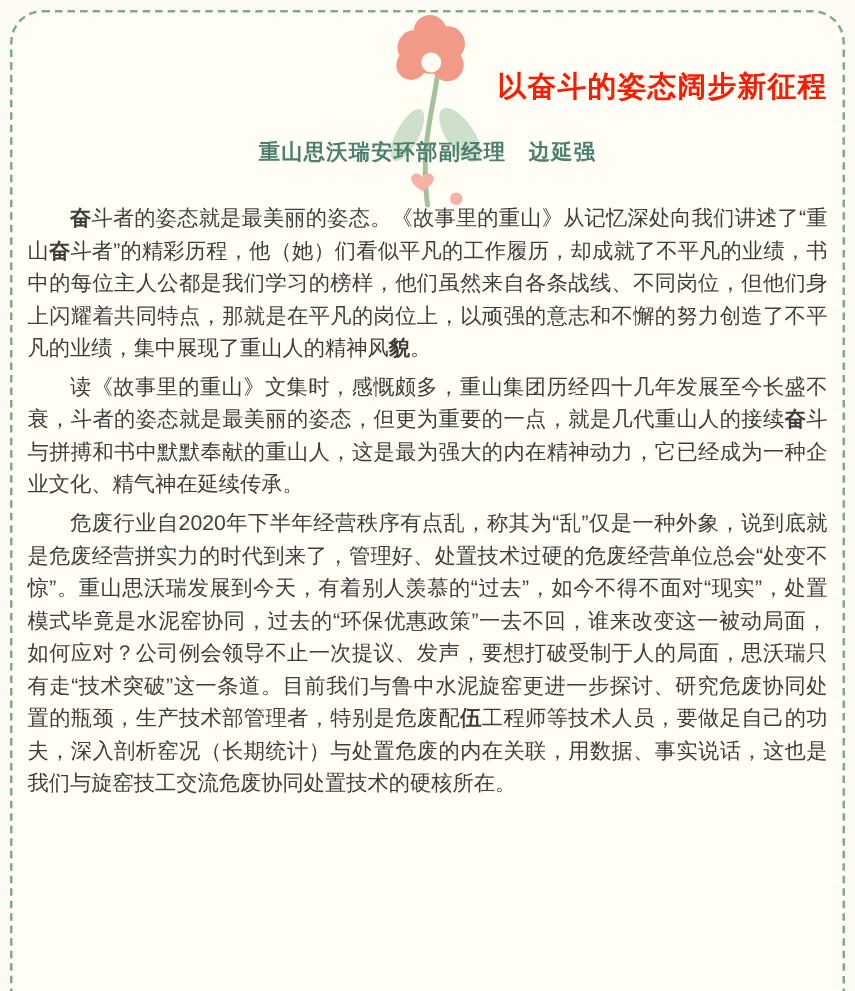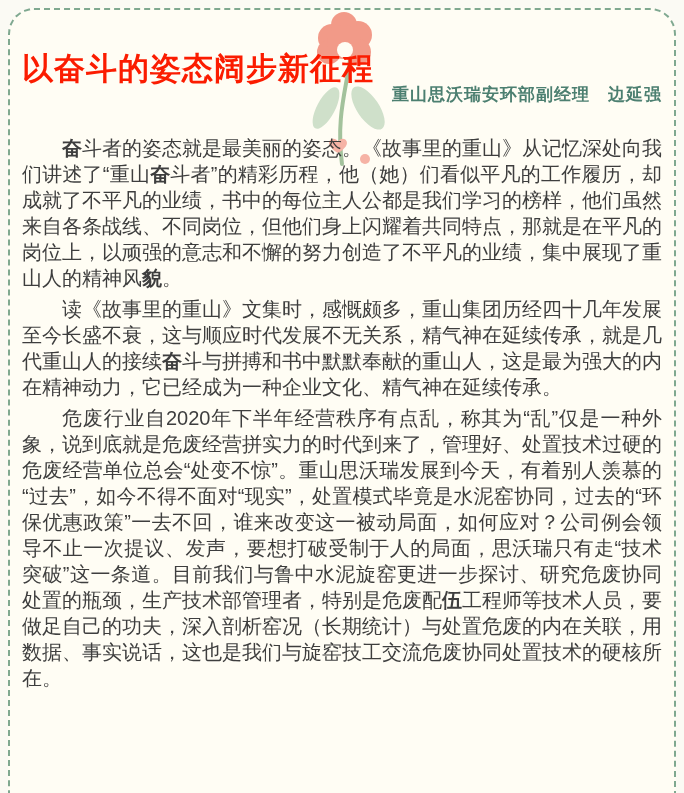--- a/index.html
+++ b/index.html
@@ -42,39 +42,40 @@
     z-index:1;
     pointer-events:none;
   }
   .content{
     position:relative;
     z-index:2;
     padding:0 22px;
   }
   .title{
     padding-top:54px;
-    text-align:left;
-    font-size:31px;
+    text-align:right;
+    font-size:23px;
     line-height:30px;
     font-weight:bold;
     color:var(--title_red);
     letter-spacing:1px;
   }
   .byline{
-    text-align:right;
+    margin-top:27px;
+    text-align:center;
     font-size:17px;
     line-height:22px;
     font-weight:bold;
     color:var(--byline_green);
     letter-spacing:1px;
   }
   .article{
     margin-top:29px;
     color:var(--body_text);
-    font-size:20px;
+    font-size:17px;
     line-height:26px;
     text-align:justify;
   }
   .para{
     text-indent:2em;
     margin-bottom:5px;
   }
   .para .b{font-weight:bold;}
 </style>
 </head>
@@ -103,18 +104,18 @@
 
     <path d="M50,134 c-2,-5 -9,-4 -9,1 c0,5 9,10 9,10 c0,0 9,-5 9,-10 c0,-5 -7,-6 -9,-1 z" fill="var(--petal_light)"></path>
     <circle cx="77" cy="151" r="5" fill="var(--petal_light)"></circle>
   </svg>
 
   <div class="content">
     <h1 class="title">以奋斗的姿态阔步新征程</h1>
     <div class="byline">重山思沃瑞安环部副经理　边延强</div>
     <div class="article">
         <p class="para"><span class="b">奋</span><span>斗者的姿态就是最美丽的姿态。《故事里的重山》从记忆深处向我们讲述了“重山</span><span class="b">奋</span><span>斗者”的精彩历程，他（她）们看似平凡的工作履历，却成就了不平凡的业绩，书中的每位主人公都是我们学习的榜样，他们虽然来自各条战线、不同岗位，但他们身上闪耀着共同特点，那就是在平凡的岗位上，以顽强的意志和不懈的努力创造了不平凡的业绩，集中展现了重山人的精神风</span><span class="b">貌</span><span>。</span></p>
-        <p class="para"><span>读《故事里的重山》文集时，感慨颇多，重山集团历经四十几年发展至今长盛不衰，这与顺应时代发展不无关系，精气神在延续传承，就是几代重山人的接续</span><span class="b">奋</span><span>斗与拼搏和书中默默奉献的重山人，这是最为强大的内在精神动力，它已经成为一种企业文化、精气神在延续传承。</span></p>
+        <p class="para"><span>读《故事里的重山》文集时，感慨颇多，重山集团历经四十几年发展至今长盛不衰，斗者的姿态就是最美丽的姿态，但更为重要的一点，就是几代重山人的接续</span><span class="b">奋</span><span>斗与拼搏和书中默默奉献的重山人，这是最为强大的内在精神动力，它已经成为一种企业文化、精气神在延续传承。</span></p>
         <p class="para"><span>危废行业自2020年下半年经营秩序有点乱，称其为“乱”仅是一种外象，说到底就是危废经营拼实力的时代到来了，管理好、处置技术过硬的危废经营单位总会“处变不惊”。重山思沃瑞发展到今天，有着别人羡慕的“过去”，如今不得不面对“现实”，处置模式毕竟是水泥窑协同，过去的“环保优惠政策”一去不回，谁来改变这一被动局面，如何应对？公司例会领导不止一次提议、发声，要想打破受制于人的局面，思沃瑞只有走“技术突破”这一条道。目前我们与鲁中水泥旋窑更进一步探讨、研究危废协同处置的瓶颈，生产技术部管理者，特别是危废配</span><span class="b">伍</span><span>工程师等技术人员，要做足自己的功夫，深入剖析窑况（长期统计）与处置危废的内在关联，用数据、事实说话，这也是我们与旋窑技工交流危废协同处置技术的硬核所在。</span></p>
       </div>
   </div>
 
 </div>
 
 </body></html>

